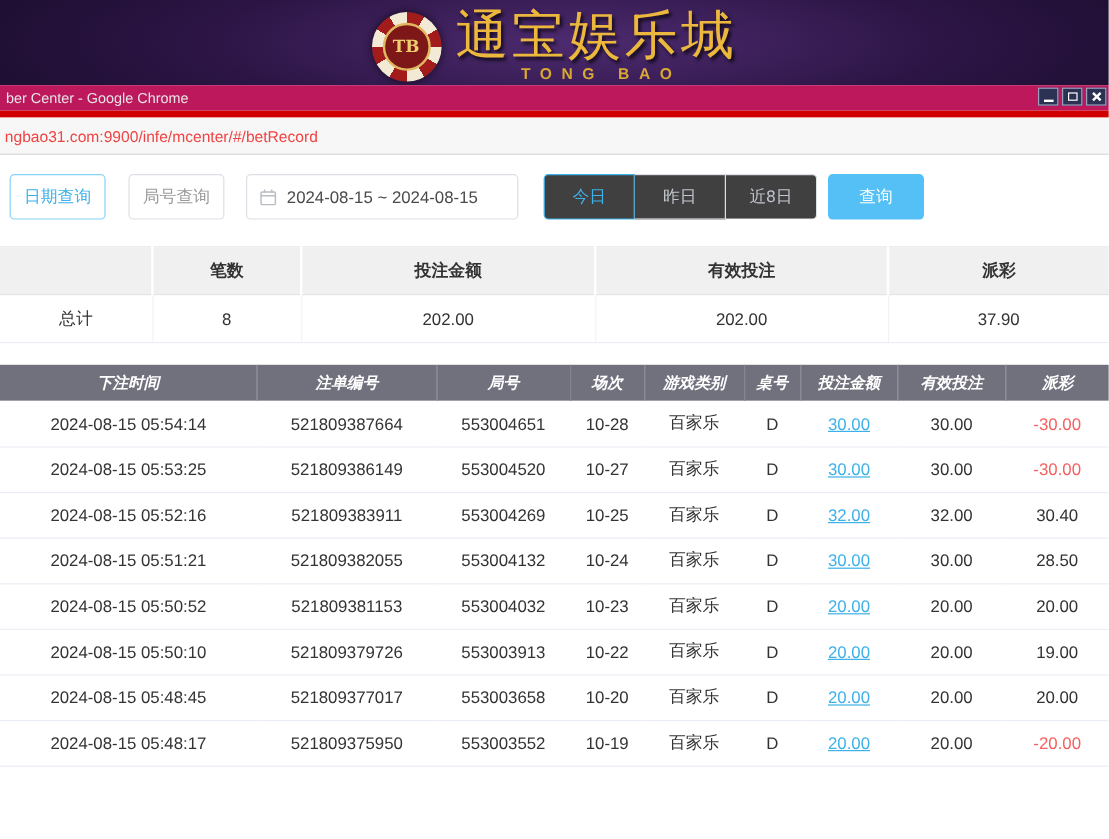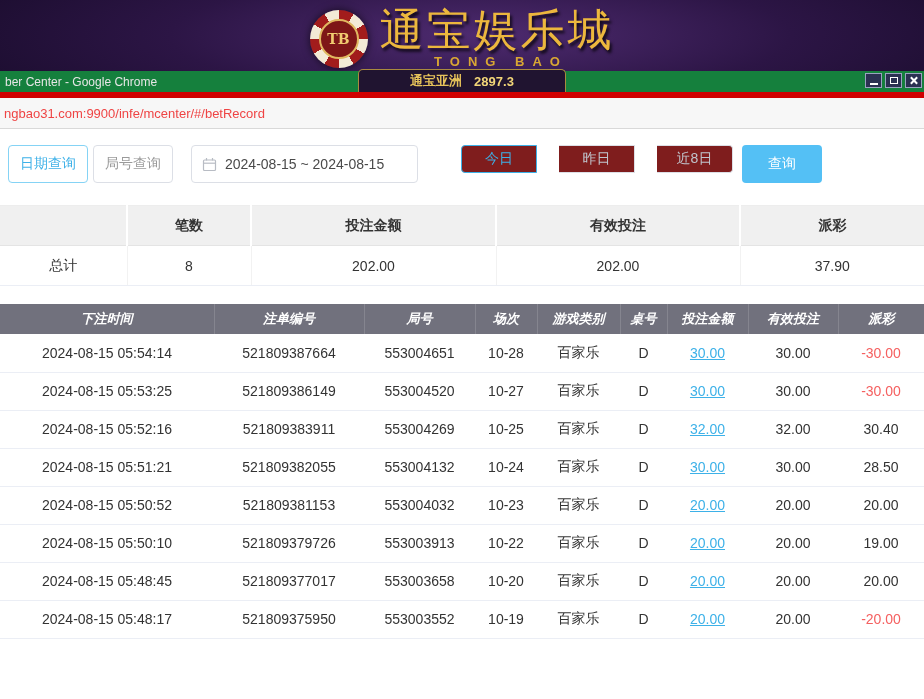--- a/index.html
+++ b/index.html
@@ -34,21 +34,21 @@
     letter-spacing: 3px; line-height: 1;
     text-shadow: 2px 3px 3px rgba(0,0,0,.75);
   }
   .logo-en {
     font-size: 13px; font-weight: bold; color: #d9a733;
     letter-spacing: 8px; margin-top: 2px; text-indent: 8px;
   }
 
   
   .titlebar {
-    height: 21px; background: #15803d; position: relative;
+    height: 21px; background: #be185d; position: relative;
     display: flex; align-items: center; padding-left: 5px;
   }
   .titlebar-text { font-size: 12px; color: #e6e6e6; white-space: nowrap; }
   .balance-pill {
     position: absolute; left: 50%; transform: translateX(-50%); top: -2px;
     width: 208px; height: 23px;
     background: #201430; border: 1px solid #a98a3f; border-bottom: none;
     border-radius: 5px 5px 0 0;
     display: flex; align-items: center; justify-content: center; gap: 12px;
     font-size: 13px;
@@ -86,32 +86,32 @@
   }
   .section-title { font-size: 15px; font-weight: bold; color: #333; }
   .chev { cursor: pointer; }
 
   .filter-row { display: flex; margin: 16px 0 0 8px; }
   .btn {
     height: 38px; border-radius: 4px; font-size: 14px; background: #fff;
     cursor: pointer; font-family: inherit;
   }
   .btn.q1 { width: 80px; border: 1px solid #85d3f5; color: #3db1e8; }
-  .btn.q2 { width: 80px; margin-left: 5px; border: 1px solid #dcdfe6; color: #9a9a9a; }
+  .btn.q2 { width: 80px; margin-left: 19px; border: 1px solid #dcdfe6; color: #9a9a9a; }
   .date-input {
     margin-left: 18px; width: 227px; height: 38px;
     border: 1px solid #dcdfe6; border-radius: 4px; background: #fff;
     display: flex; align-items: center; padding: 0 10px; gap: 8px;
     color: #4a4a4a; font-size: 14px; cursor: pointer;
   }
   .btn-group { display: flex; margin-left: 21px; }
   .gbtn {
-    height: 28px; width: 76px; background: #7f1d1d;
+    height: 38px; width: 76px; background: #404040;
     border: 1px solid #dcdfe6; border-left: none;
-    color: #c0c4cc; font-size: 14px; cursor: pointer; font-family: inherit; margin-left: 22px;
+    color: #c0c4cc; font-size: 14px; cursor: pointer; font-family: inherit;
   }
   .gbtn:first-child { border-left: 1px solid #dcdfe6; border-radius: 4px 0 0 4px; }
   .gbtn:last-child  { border-radius: 0 4px 4px 0; }
   .gbtn.active { border: 1px solid #3db1e8; color: #3db1e8; }
   .btn.search { width: 80px; margin-left: 9px; background: #54c0f5; border: none; color: #fff; }
 
   
   .summary-table { width: 100%; border-collapse: collapse; margin-top: 22px; table-layout: fixed; }
   .summary-table th {
     height: 40px; background: #f0f0f0; font-size: 14px; color: #333;
@@ -149,24 +149,20 @@
     </div>
     <div class="logo-text">
       <div class="logo-cn">通宝娱乐城</div>
       <div class="logo-en">TONG BAO</div>
     </div>
   </div>
 </div>
 
 <div class="titlebar">
   <span class="titlebar-text">ber Center - Google Chrome</span>
-  <div class="balance-pill">
-    <span class="balance-label">通宝亚洲</span>
-    <span class="balance-value">2897.3</span>
-  </div>
   <div class="win-controls">
     <div class="win-btn">
         <span class="glyph-min"></span>
       </div>
     <div class="win-btn">
         <span class="glyph-max"></span>
       </div>
     <div class="win-btn">
         <span class="glyph-x"></span>
       </div>

